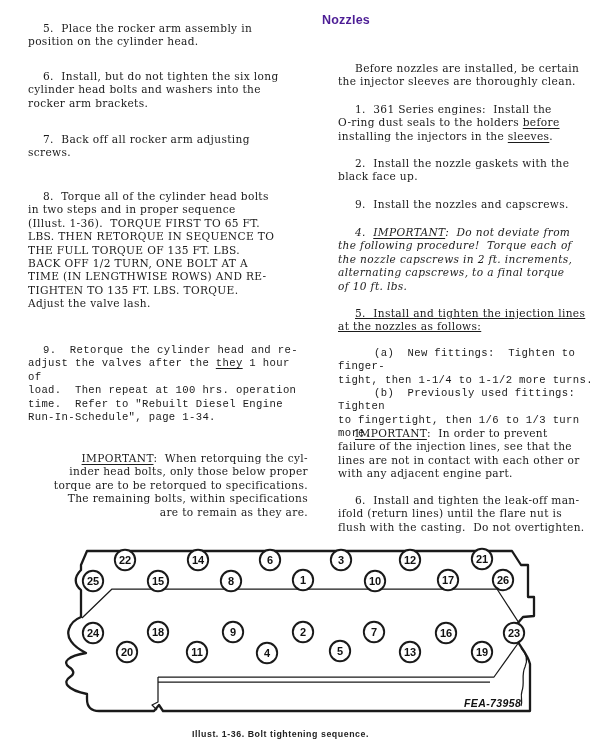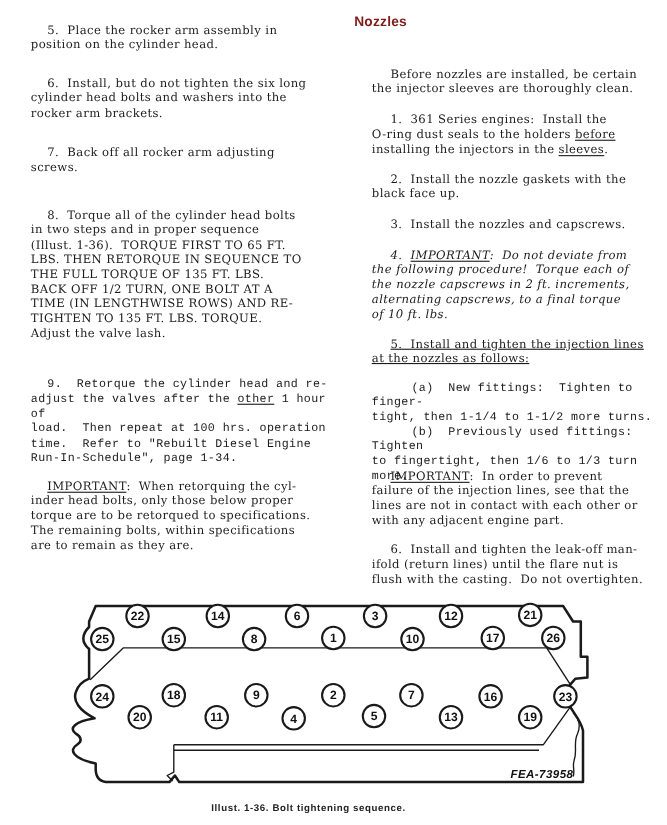--- a/index.html
+++ b/index.html
@@ -9,25 +9,25 @@
   }
   .para{
     position:absolute;white-space:pre-wrap;
     font-size:10.6px;line-height:13.4px;letter-spacing:0.35px;
   }
   .lcol{left:28px;width:280px;text-indent:15px;}
   .rcol{left:338px;width:278px;text-indent:17px;margin-top:20px;}
   .deep{text-indent:36px;font-family:Liberation Mono, monospace;}
   .u{text-decoration:underline;text-underline-offset:2px;}
   #pl1{top:22px;} #pl2{top:70px;} #pl3{top:133px;} #pl4{top:190px;}
-  #pl5{top:344px;font-family:Liberation Mono, monospace;} #pl6{top:436px;}
+  #pl5{top:344px;font-family:Liberation Mono, monospace;} #pl6{top:452px;text-align:right;}
   #rhead{
     position:absolute;left:322px;top:13px;
     font-family:"Liberation Sans", sans-serif;font-weight:bold;font-size:12.5px;
-    letter-spacing:0.2px;color:#7f1d1d;
+    letter-spacing:0.2px;color:#4c1d95;
   }
   #pr1{top:42px;} #pr2{top:83px;} #pr3{top:137px;} #pr4{top:178px;}
   #pr5{top:206px;font-style:italic;} #pr6{top:287px;text-decoration:underline;} #pr7{top:327px;} #pr8{top:367px;}
   #pr9{top:407px;} #pr10{top:474px;}
   #figure-svg{position:absolute;left:0;top:540px;}
   .bolt-circle{fill:#ffffff;stroke:#1a1a1a;stroke-width:1.9;}
   .bolt-num{
     font-family:"Liberation Sans", sans-serif;font-weight:bold;font-size:11px;
     fill:#111;text-anchor:middle;
   }
@@ -56,39 +56,39 @@
 <div class="para lcol" id="pl4"><span>8.  Torque all of the cylinder head bolts
 in two steps and in proper sequence
 (Illust. 1-36).  TORQUE FIRST TO 65 FT.
 LBS. THEN RETORQUE IN SEQUENCE TO
 THE FULL TORQUE OF 135 FT. LBS.
 BACK OFF 1/2 TURN, ONE BOLT AT A
 TIME (IN LENGTHWISE ROWS) AND RE-
 TIGHTEN TO 135 FT. LBS. TORQUE.
 Adjust the valve lash.</span></div>
 <div class="para lcol" id="pl5"><span>9.  Retorque the cylinder head and re-
-adjust the valves after the </span><span class="u">other</span><span> 1 hour of
+adjust the valves after the </span><span class="u">they</span><span> 1 hour of
 load.  Then repeat at 100 hrs. operation
 time.  Refer to "Rebuilt Diesel Engine
 Run-In-Schedule", page 1-34.</span></div>
 <div class="para lcol" id="pl6"><span class="u">IMPORTANT</span><span>:  When retorquing the cyl-
 inder head bolts, only those below proper
 torque are to be retorqued to specifications.
 The remaining bolts, within specifications
 are to remain as they are.</span></div>
 
 <div id="rhead">Nozzles</div>
 <div class="para rcol" id="pr1"><span>Before nozzles are installed, be certain
 the injector sleeves are thoroughly clean.</span></div>
 <div class="para rcol" id="pr2"><span>1.  361 Series engines:  Install the
 O-ring dust seals to the holders </span><span class="u">before</span><span>
 installing the injectors in the </span><span class="u">sleeves</span><span>.</span></div>
 <div class="para rcol" id="pr3"><span>2.  Install the nozzle gaskets with the
 black face up.</span></div>
-<div class="para rcol" id="pr4"><span>3.  Install the nozzles and capscrews.</span></div>
+<div class="para rcol" id="pr4"><span>9.  Install the nozzles and capscrews.</span></div>
 <div class="para rcol" id="pr5"><span>4.  </span><span class="u">IMPORTANT</span><span>:  Do not deviate from
 the following procedure!  Torque each of
 the nozzle capscrews in 2 ft. increments,
 alternating capscrews, to a final torque
 of 10 ft. lbs.</span></div>
 <div class="para rcol" id="pr6"><span>5.  Install and tighten the injection lines
 at the nozzles as follows:</span></div>
 <div class="para rcol deep" id="pr7"><span>(a)  New fittings:  Tighten to finger-
 tight, then 1-1/4 to 1-1/2 more turns.</span></div>
 <div class="para rcol deep" id="pr8"><span>(b)  Previously used fittings:  Tighten

